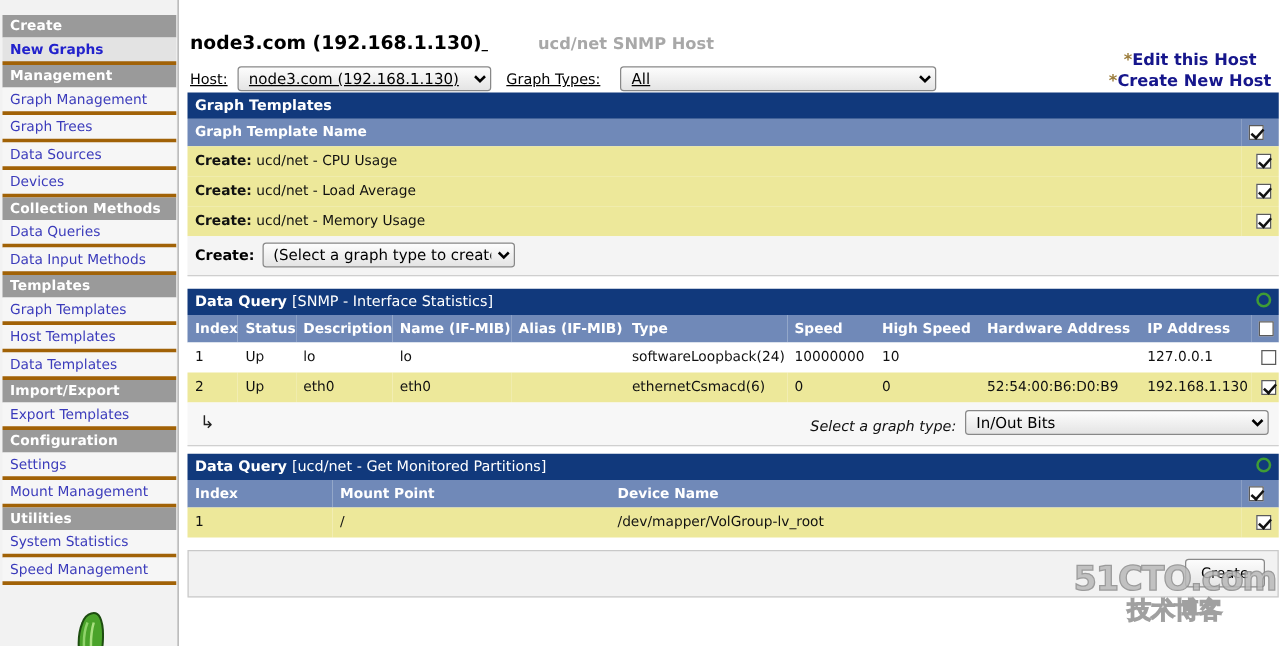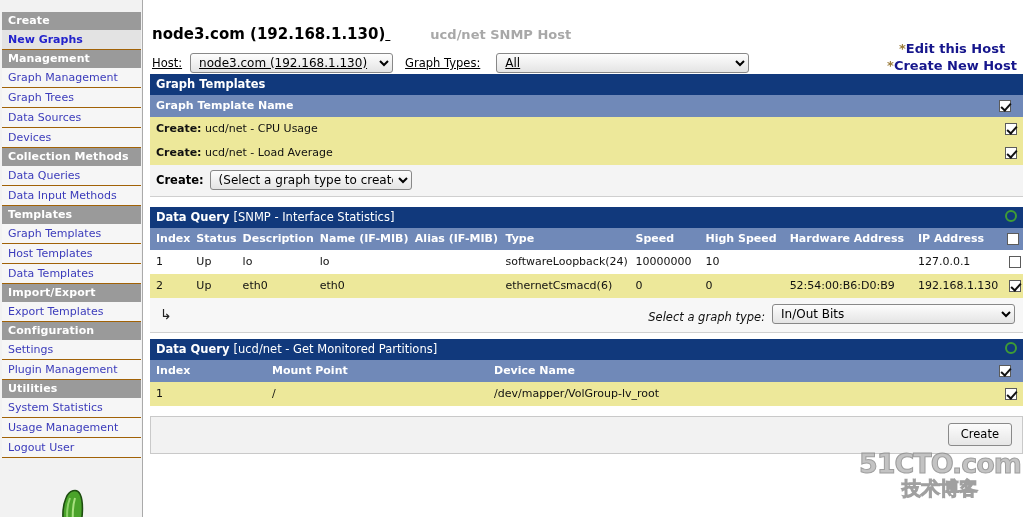--- a/index.html
+++ b/index.html
@@ -36,21 +36,21 @@
     padding: 2px 0 3px 6px;
     line-height: 13px;
     letter-spacing: .1px;
   }
   .nav-item {
     display: block;
     color: #3b3bbb;
     font-size: 11px;
     padding: 3px 0 3px 6px;
     line-height: 13px;
-    border-bottom: 1px solid #a16207;
+    border-bottom: 3px solid #a16207;
     background: #f6f6f6;
     text-decoration: none;
     cursor: pointer;
   }
   .nav-item.selected {
     font-weight: bold;
     background: #e3e3e3;
     color: #2222cc;
   }
   #cacti-logo {
@@ -298,25 +298,24 @@
         <div class="nav-item">Data Queries</div>
         <div class="nav-item">Data Input Methods</div>
         <div class="nav-header">Templates</div>
         <div class="nav-item">Graph Templates</div>
         <div class="nav-item">Host Templates</div>
         <div class="nav-item">Data Templates</div>
         <div class="nav-header">Import/Export</div>
         <div class="nav-item">Export Templates</div>
         <div class="nav-header">Configuration</div>
         <div class="nav-item">Settings</div>
-        <div class="nav-item">Plugin Management</div>
+        <div class="nav-item">Mount Management</div>
         <div class="nav-header">Utilities</div>
         <div class="nav-item">System Statistics</div>
-        <div class="nav-item">Usage Management</div>
-        <div class="nav-item">Logout User</div>
+        <div class="nav-item">Speed Management</div>
       </div>
     <svg id="cacti-logo" viewBox="0 0 46 60">
       <path d="M20 58 C12 50 11 30 16 18 C19 10 27 8 30 14 C34 22 33 44 27 56 Z" fill="#4aa32a" stroke="#1d4d10" stroke-width="1.6"></path>
       <path d="M21 52 C16 44 16 28 20 18" stroke="#8fd36a" stroke-width="2" fill="none"></path>
       <path d="M25 54 C22 44 22 28 25 18" stroke="#a8e07f" stroke-width="2" fill="none"></path>
     </svg>
   </div>
 
   <div id="main">
 
@@ -354,20 +353,24 @@
             </th>
           </tr>
         </thead>
         <tbody id="gt-body">
             <tr class="row-yellow">
               <td><span class="create-label">Create:</span> <span>ucd/net - CPU Usage</span></td>
               <td class="cb-cell"><span class="cbx checked"></span></td>
             </tr>
             <tr class="row-yellow">
               <td><span class="create-label">Create:</span> <span>ucd/net - Load Average</span></td>
+              <td class="cb-cell"><span class="cbx checked"></span></td>
+            </tr>
+            <tr class="row-yellow">
+              <td><span class="create-label">Create:</span> <span>ucd/net - Memory Usage</span></td>
               <td class="cb-cell"><span class="cbx checked"></span></td>
             </tr>
           </tbody>
       </table>
       <div class="create-bar">
         <span class="lbl">Create:</span>
         <select id="create-type-select" class="cacti-select">
           <option>(Select a graph type to create)</option>
         </select>
       </div>

